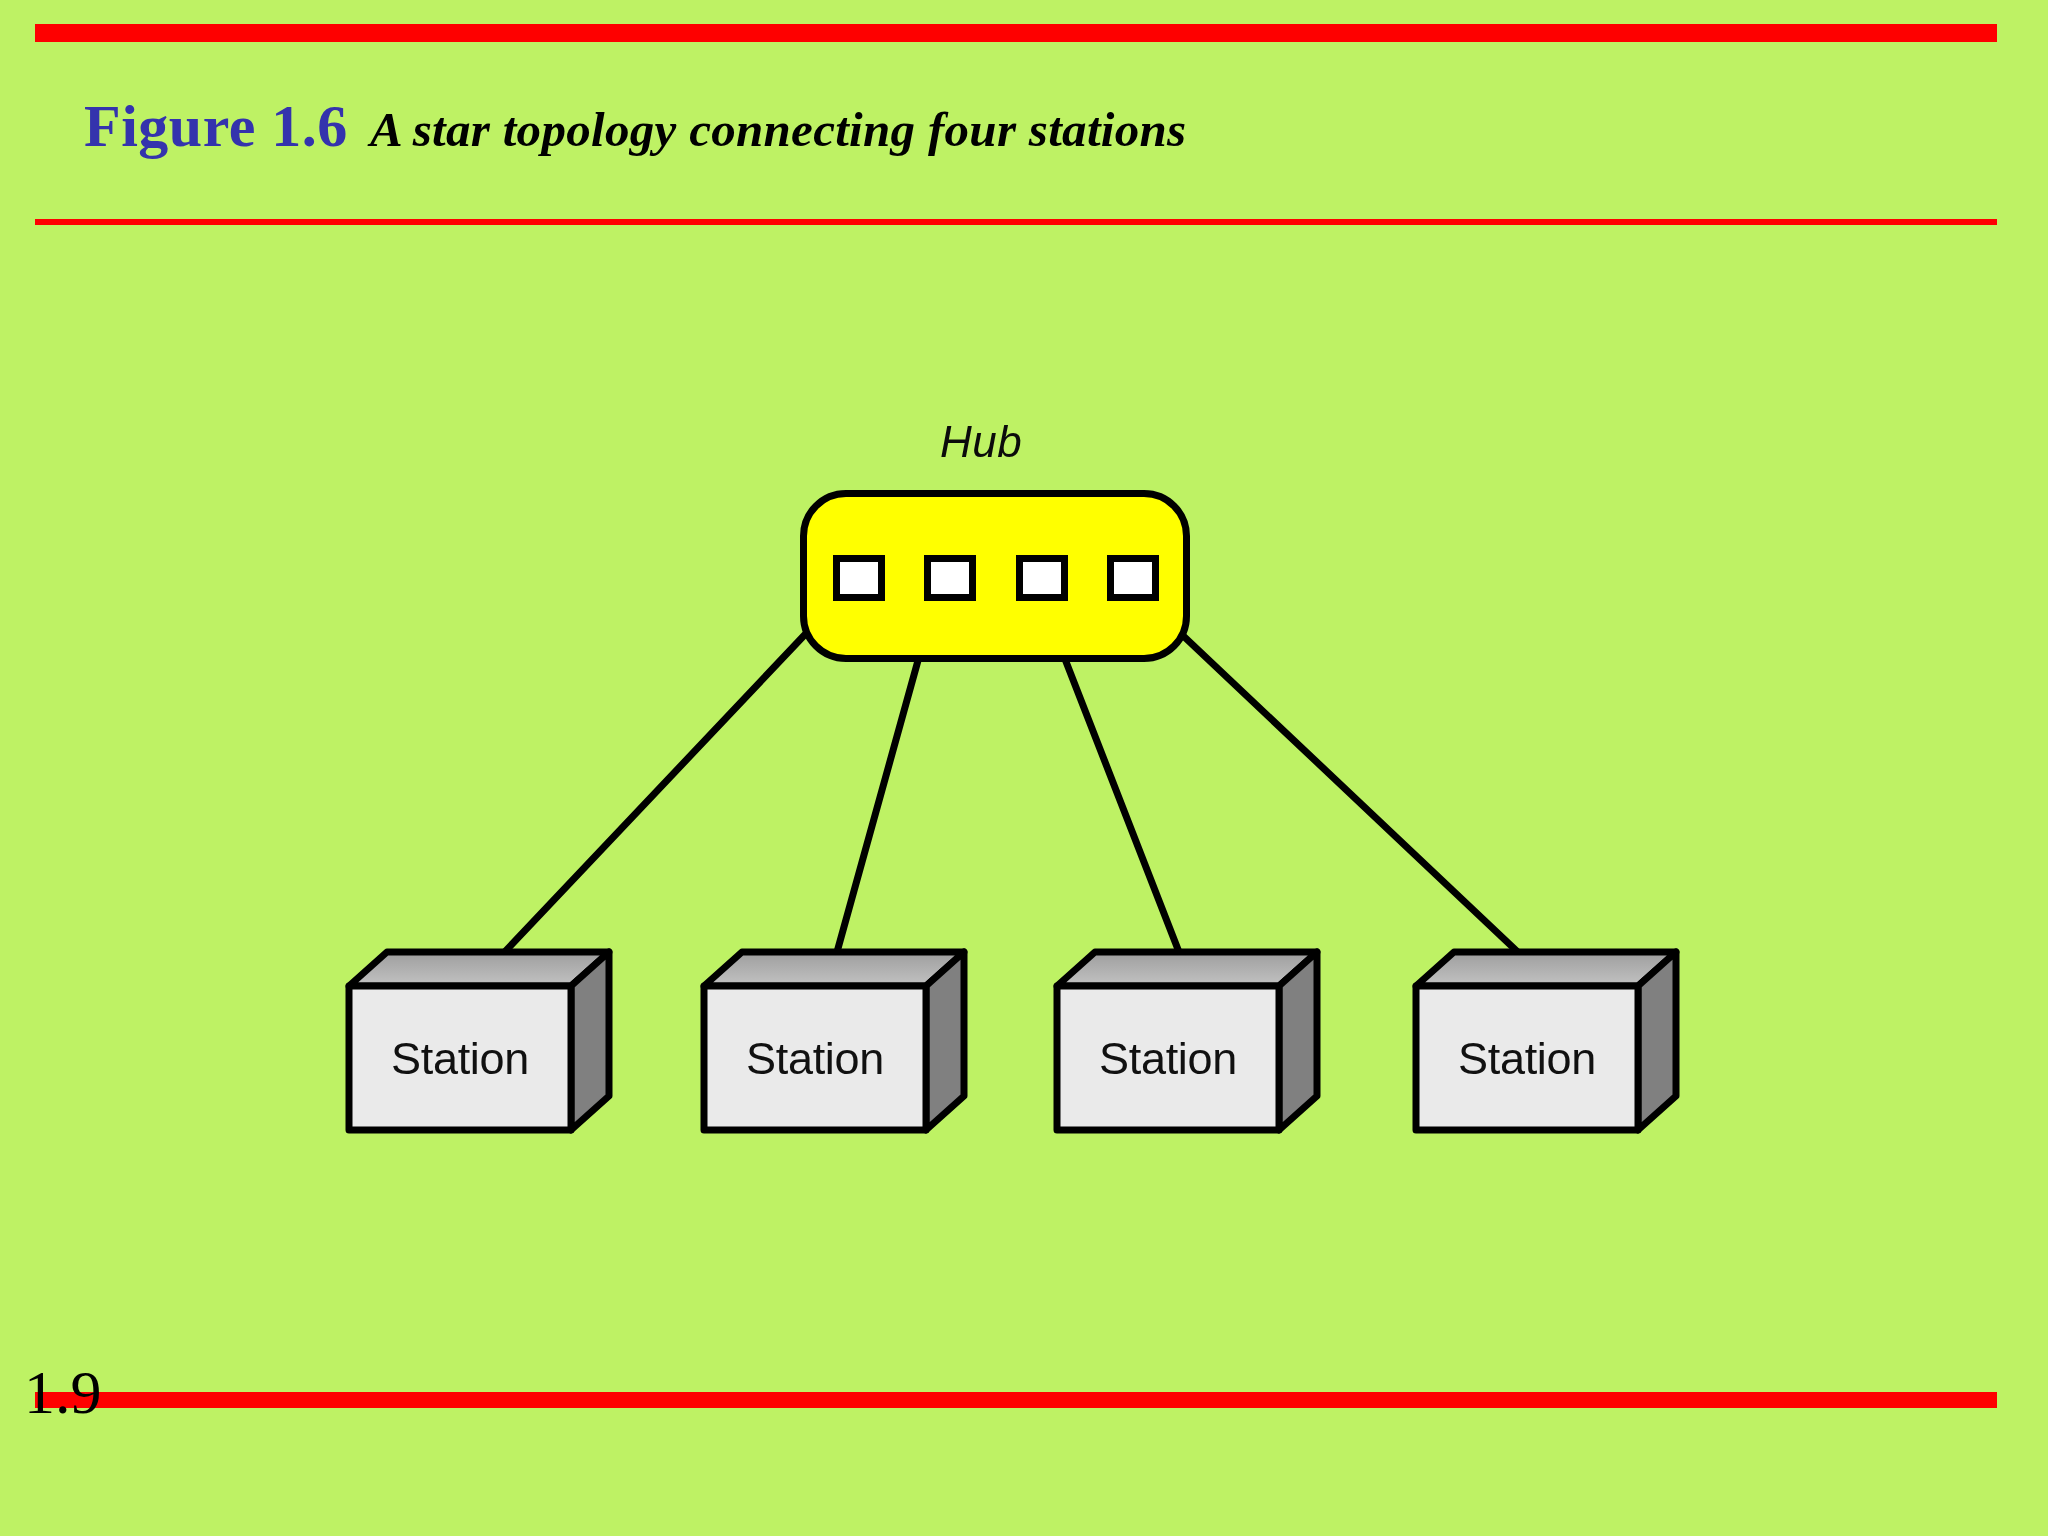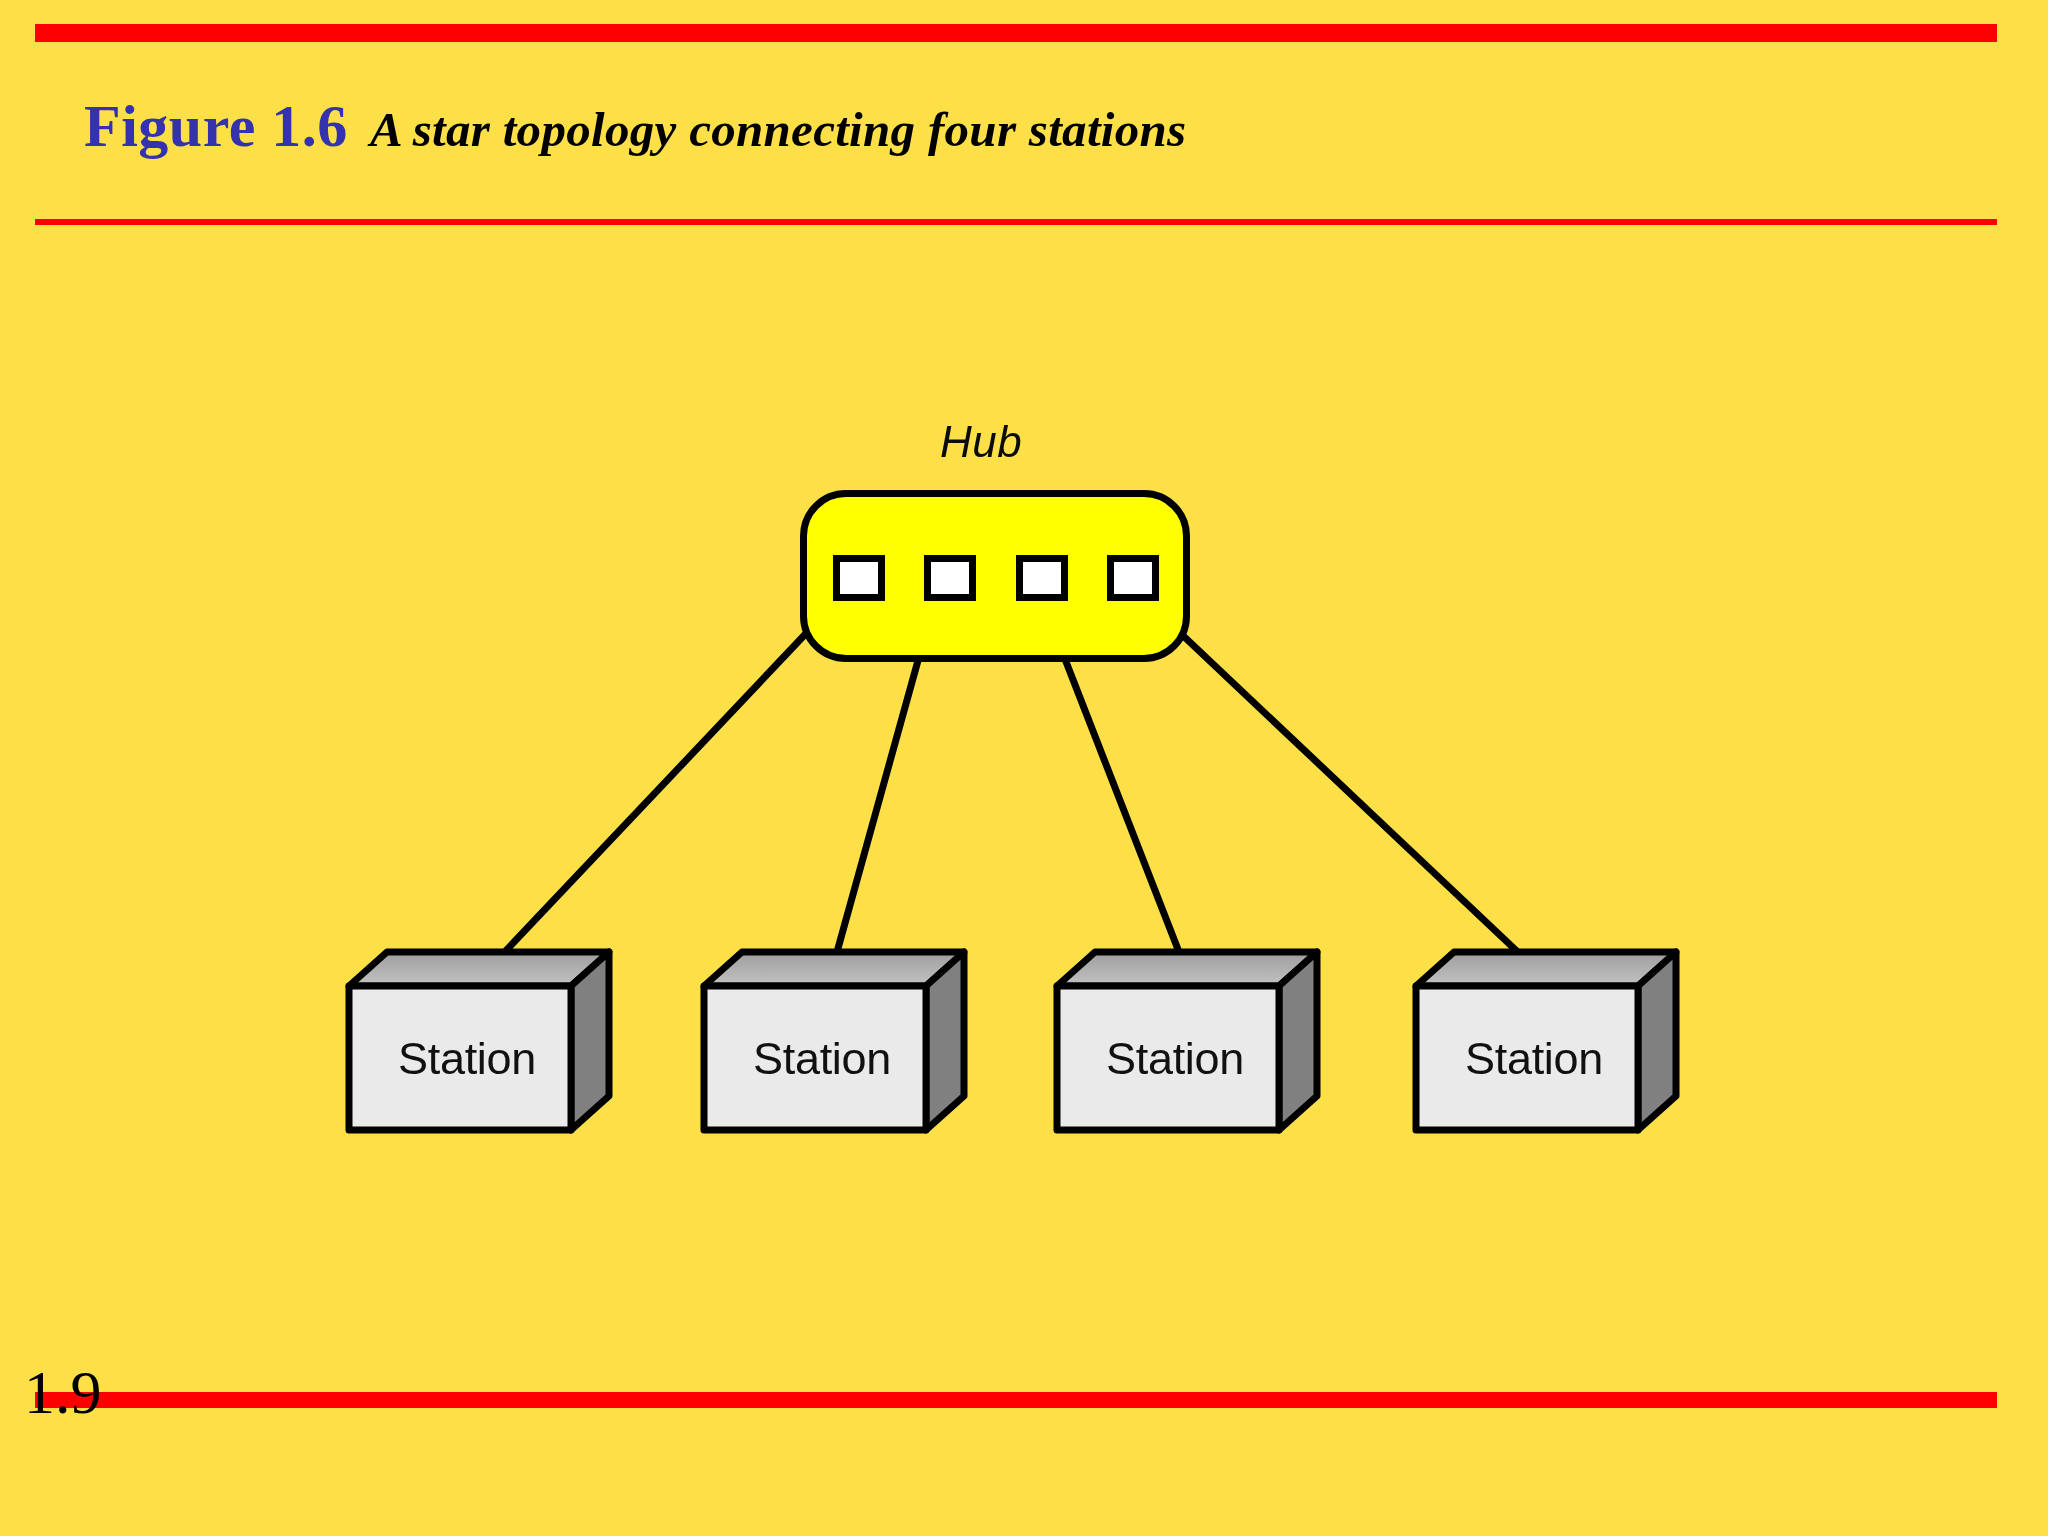--- a/index.html
+++ b/index.html
@@ -4,21 +4,21 @@
 <style>
   html, body {
     margin: 0;
     padding: 0;
     background: #ffffff;
   }
   #page {
     position: relative;
     width: 2048px;
     height: 1536px;
-    background: #fde047;
+    background: #bef264;
     overflow: hidden;
     font-family: "Liberation Sans", sans-serif;
   }
 
   
   .rule {
     position: absolute;
     background: #fe0000;
     left: 35px;
     width: 1962px;
@@ -118,21 +118,21 @@
 
   
   .station {
     position: absolute;
     width: 268px;
     height: 192px;
   }
   .station svg { display: block; }
   .station-label {
     position: absolute;
-    left: 8px;
+    left: 1px;
     top: 88px;
     width: 228px;
     text-align: center;
     font-family: "Liberation Sans", sans-serif;
     font-size: 45px;
     color: #111111;
     line-height: 1;
     letter-spacing: -0.3px;
   }
   #station-1 { left: 345px;  top: 948px; }

